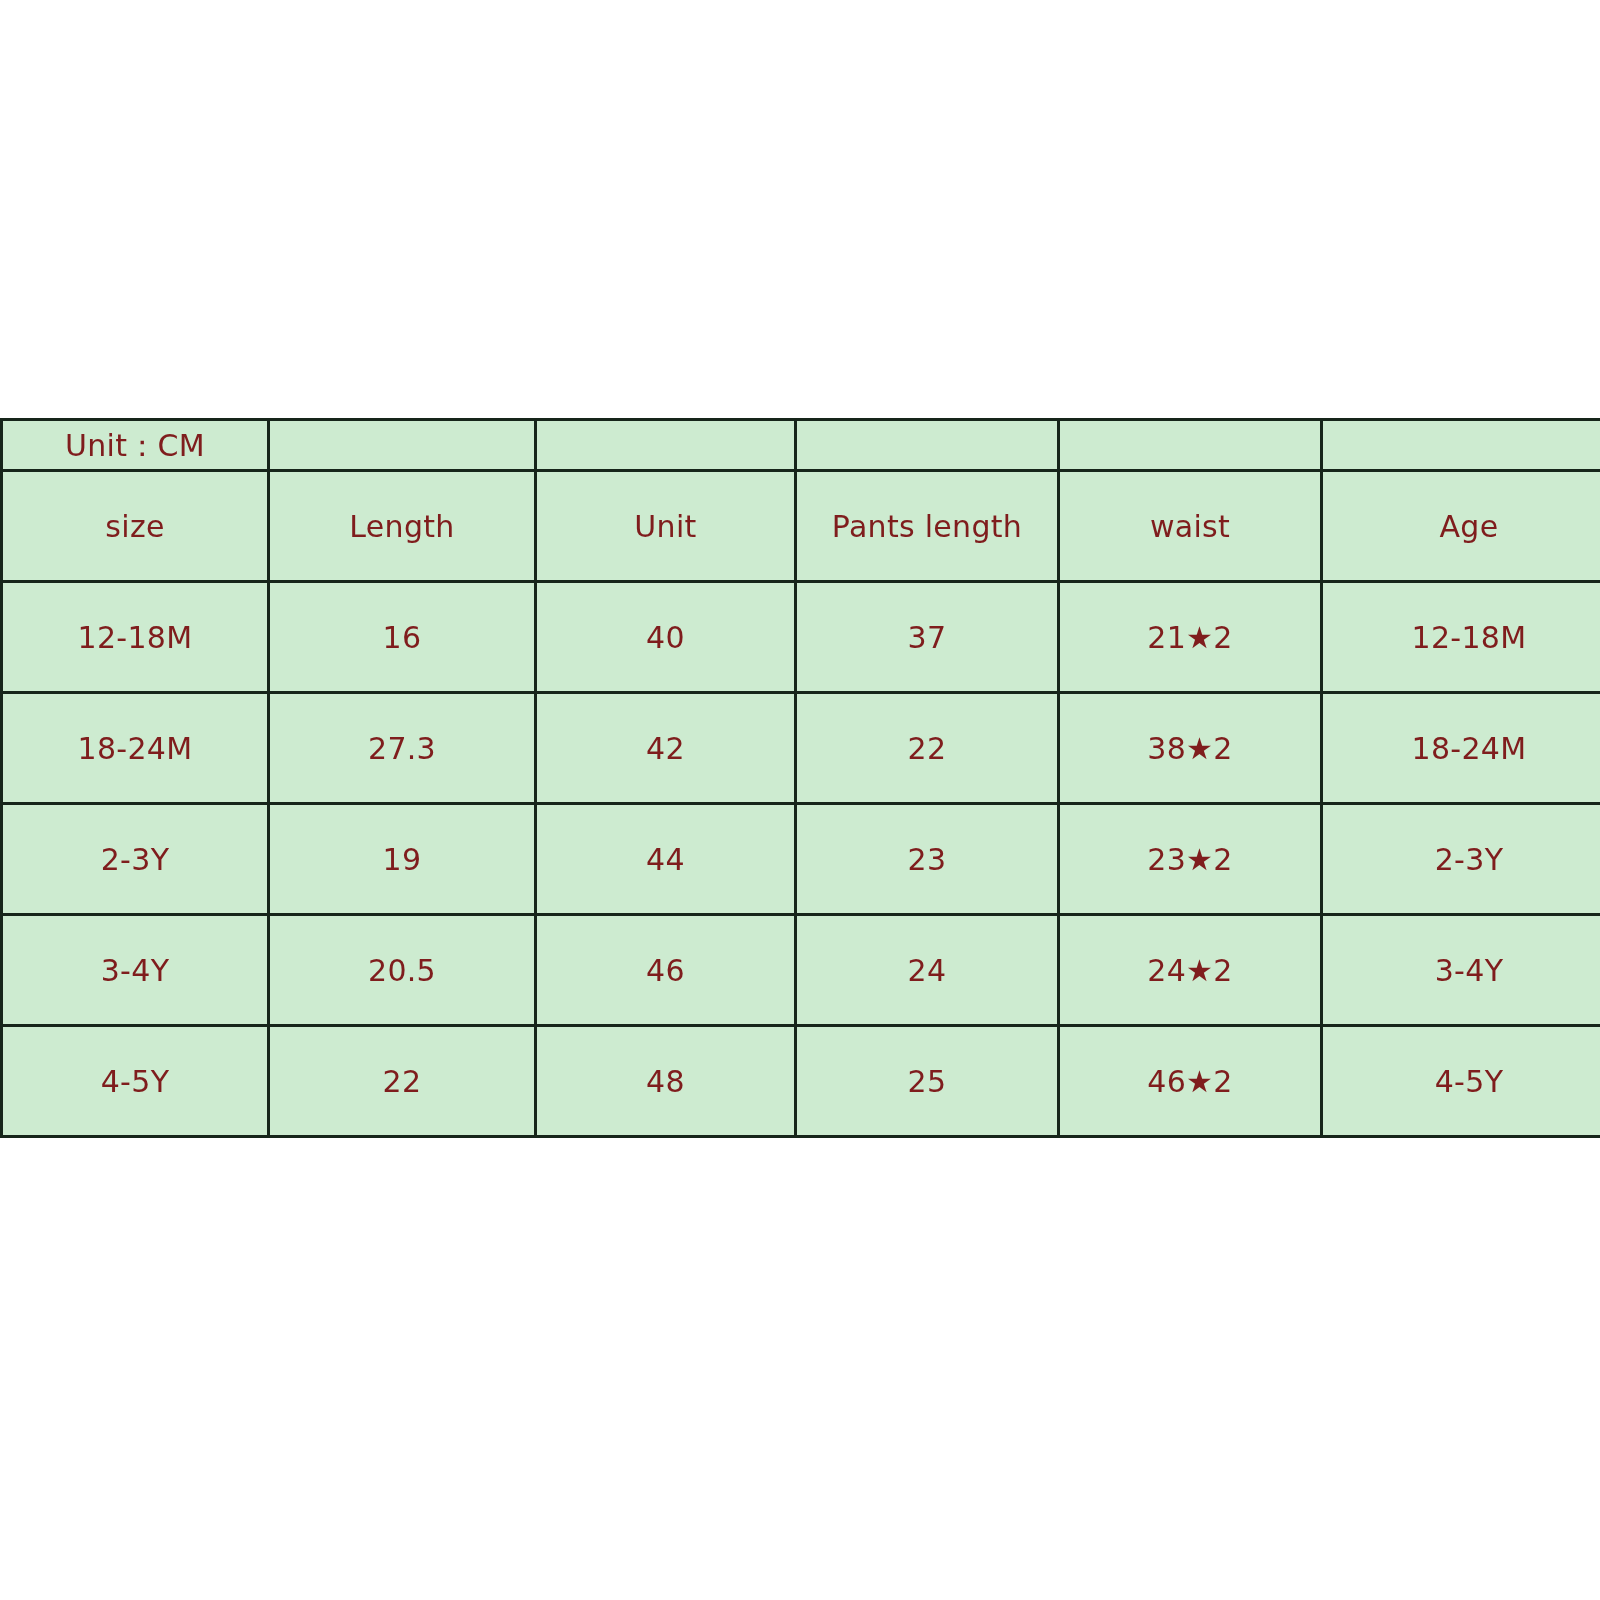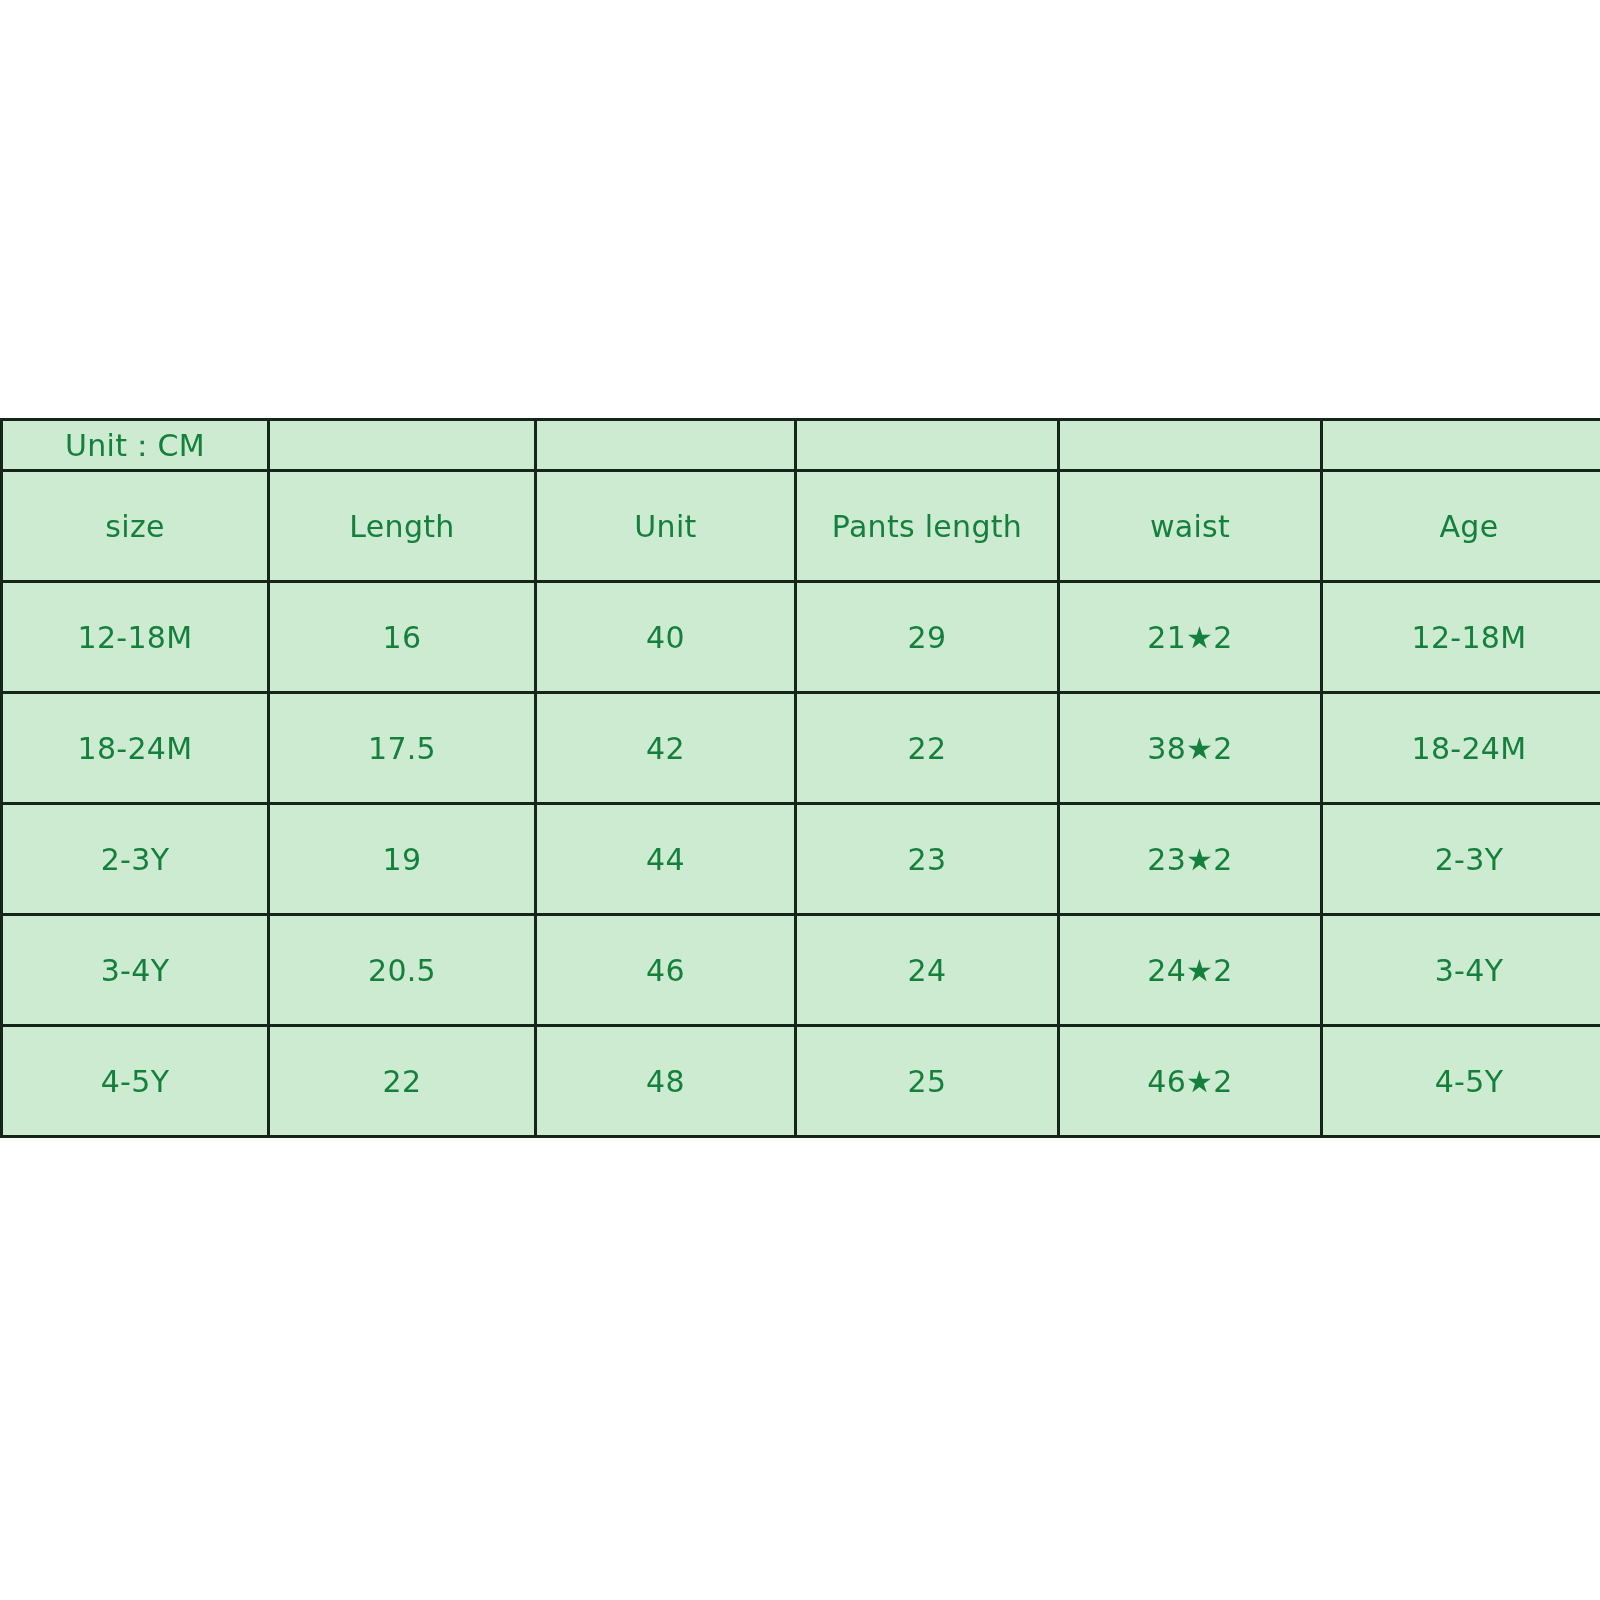--- a/index.html
+++ b/index.html
@@ -31,21 +31,21 @@
     top: 418px;
     width: 1597px;
     border-collapse: collapse;
     table-layout: fixed;
     background: #cdebd0;
   }
 
   #size-chart td {
     border: 3px solid #16251a;
     background: #cdebd0;
-    color: #15803d;
+    color: #7f1d1d;
     text-align: center;
     vertical-align: middle;
     font-size: 30px;
     font-weight: 400;
     letter-spacing: 0.3px;
     padding: 0;
   }
 
   
   .col-size   { width: 264px; }
@@ -133,36 +133,36 @@
         <td class="col-size">
           <span class="cell-text">12-18M</span>
         </td>
         <td class="col-length">
           <span class="cell-text">16</span>
         </td>
         <td class="col-bust">
           <span class="cell-text">40</span>
         </td>
         <td class="col-pants">
-          <span class="cell-text">29</span>
+          <span class="cell-text">37</span>
         </td>
         <td class="col-waist">
           <span class="cell-text">21★2</span>
         </td>
         <td class="col-age">
           <span class="cell-text">12-18M</span>
         </td>
       </tr>
 
       <tr class="data-row">
         <td class="col-size">
           <span class="cell-text">18-24M</span>
         </td>
         <td class="col-length">
-          <span class="cell-text">17.5</span>
+          <span class="cell-text">27.3</span>
         </td>
         <td class="col-bust">
           <span class="cell-text">42</span>
         </td>
         <td class="col-pants">
           <span class="cell-text">22</span>
         </td>
         <td class="col-waist">
           <span class="cell-text">38★2</span>
         </td>

